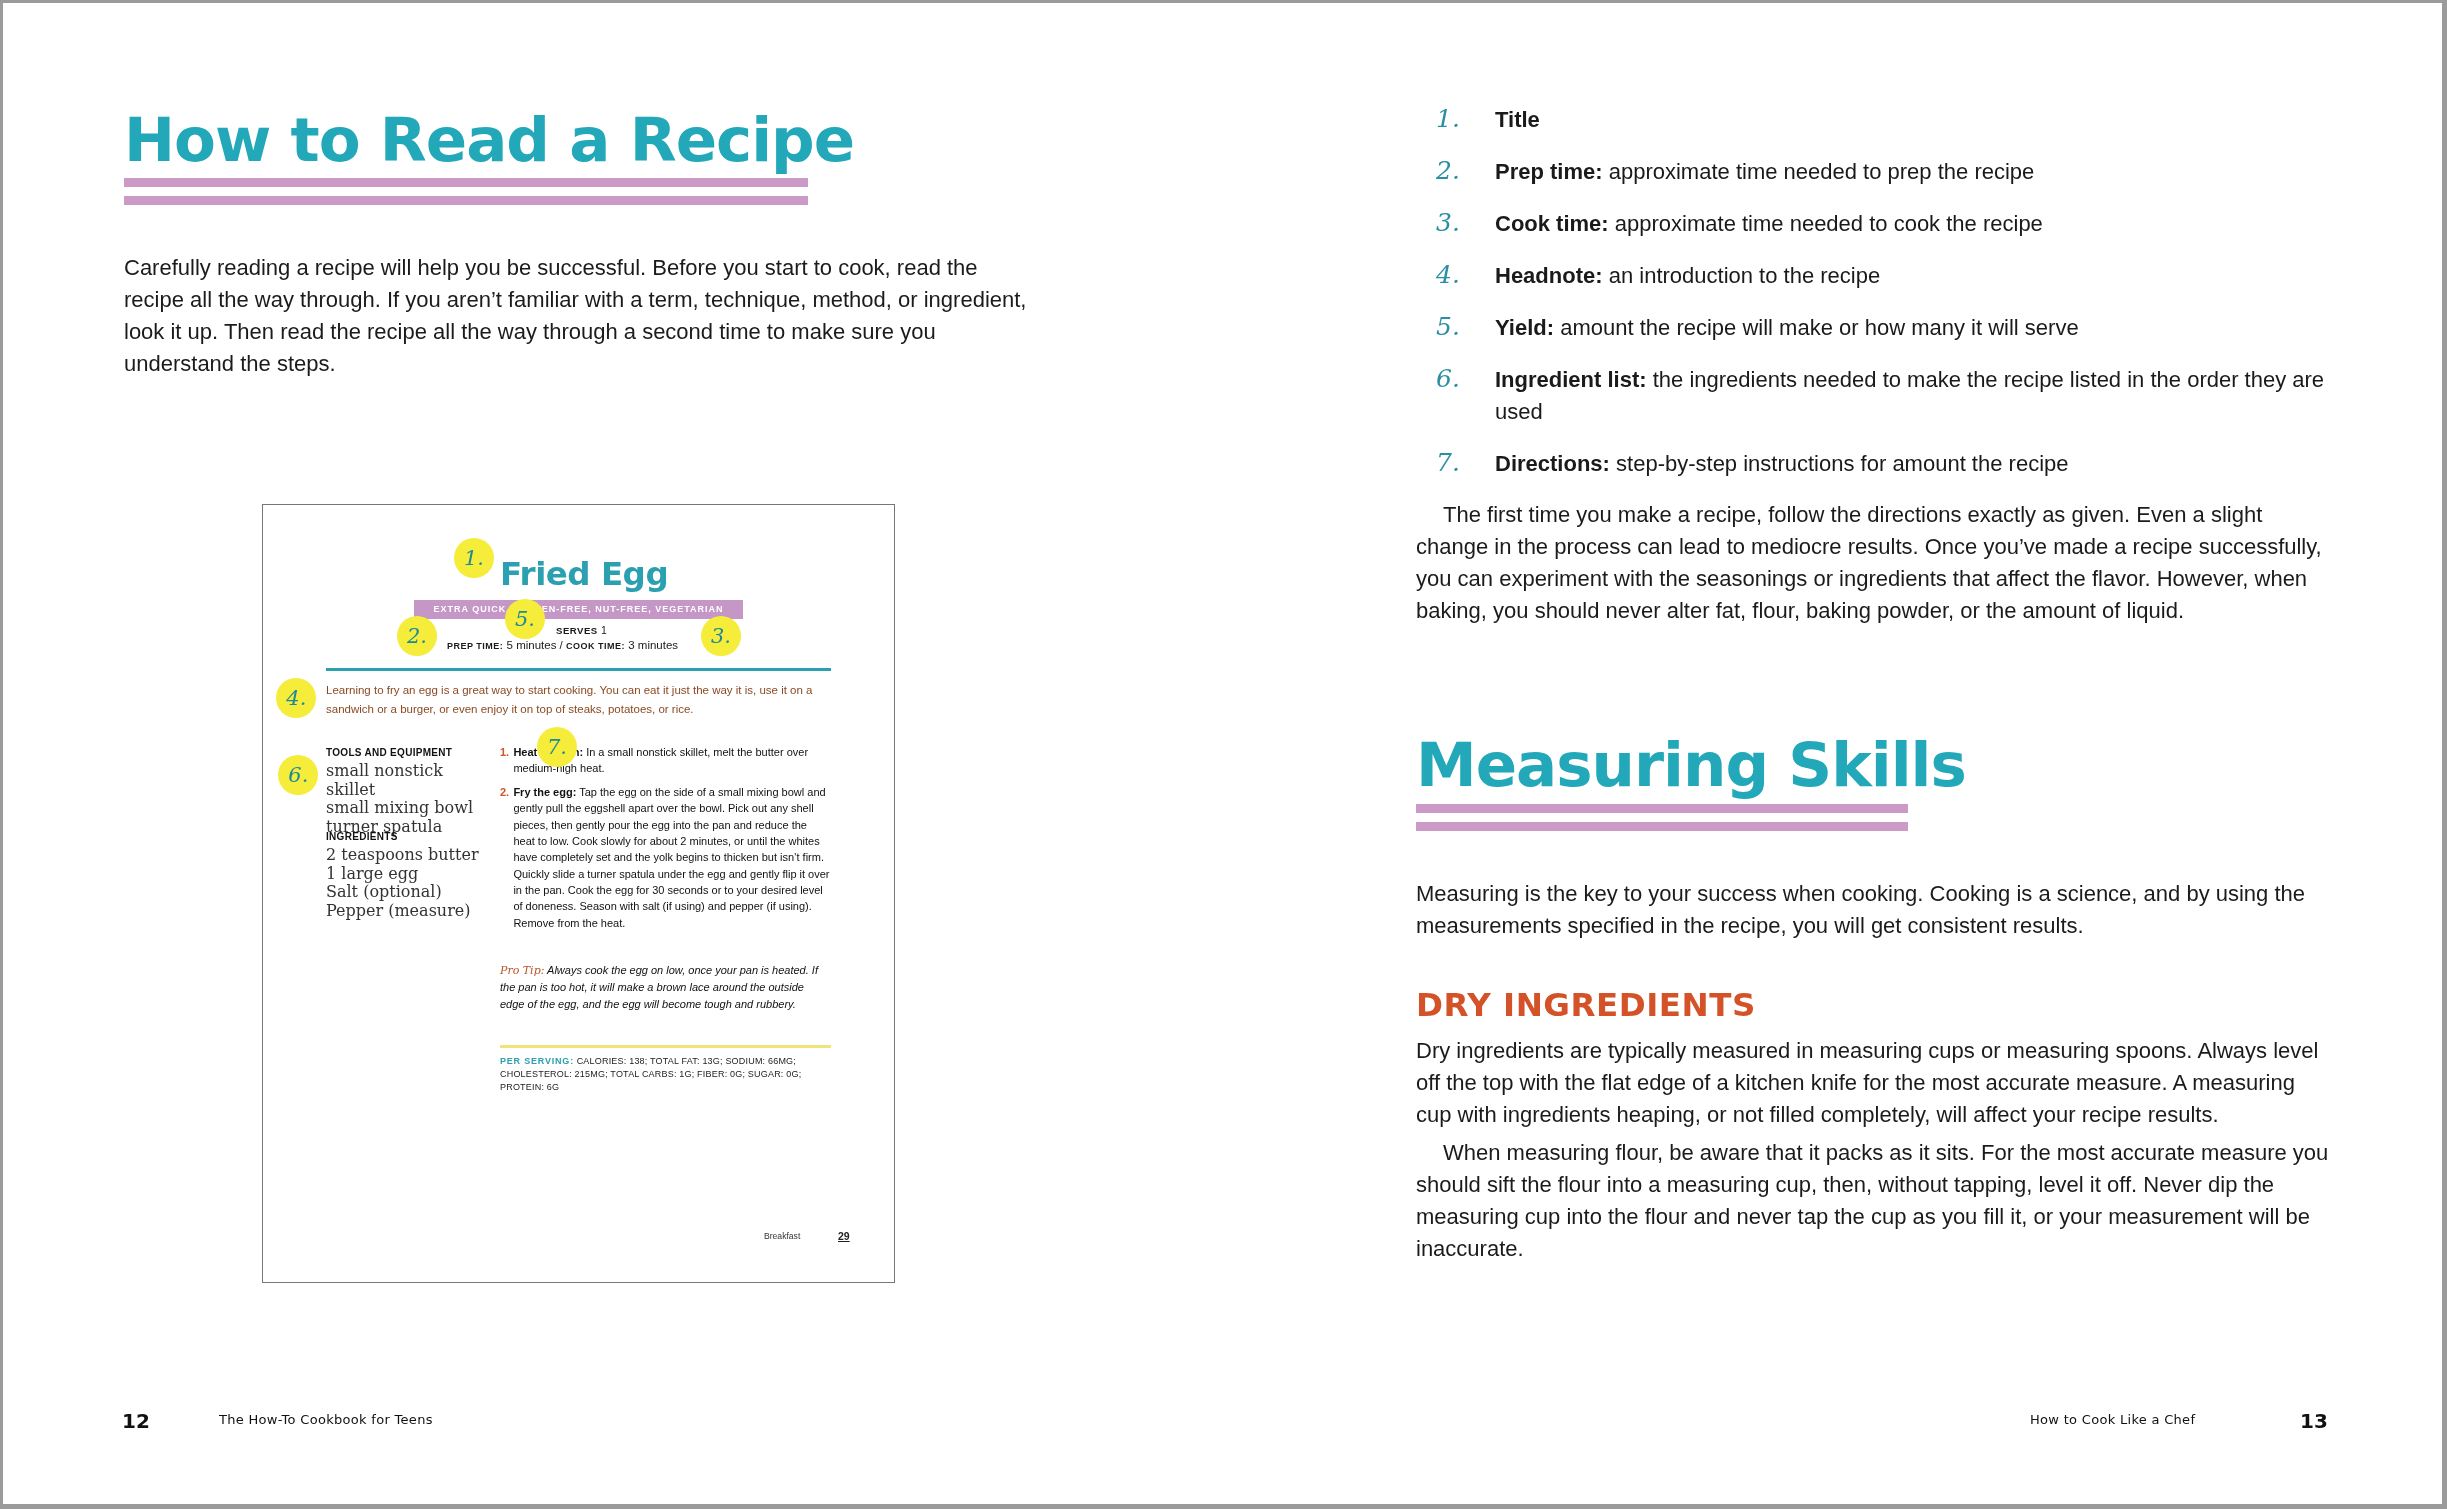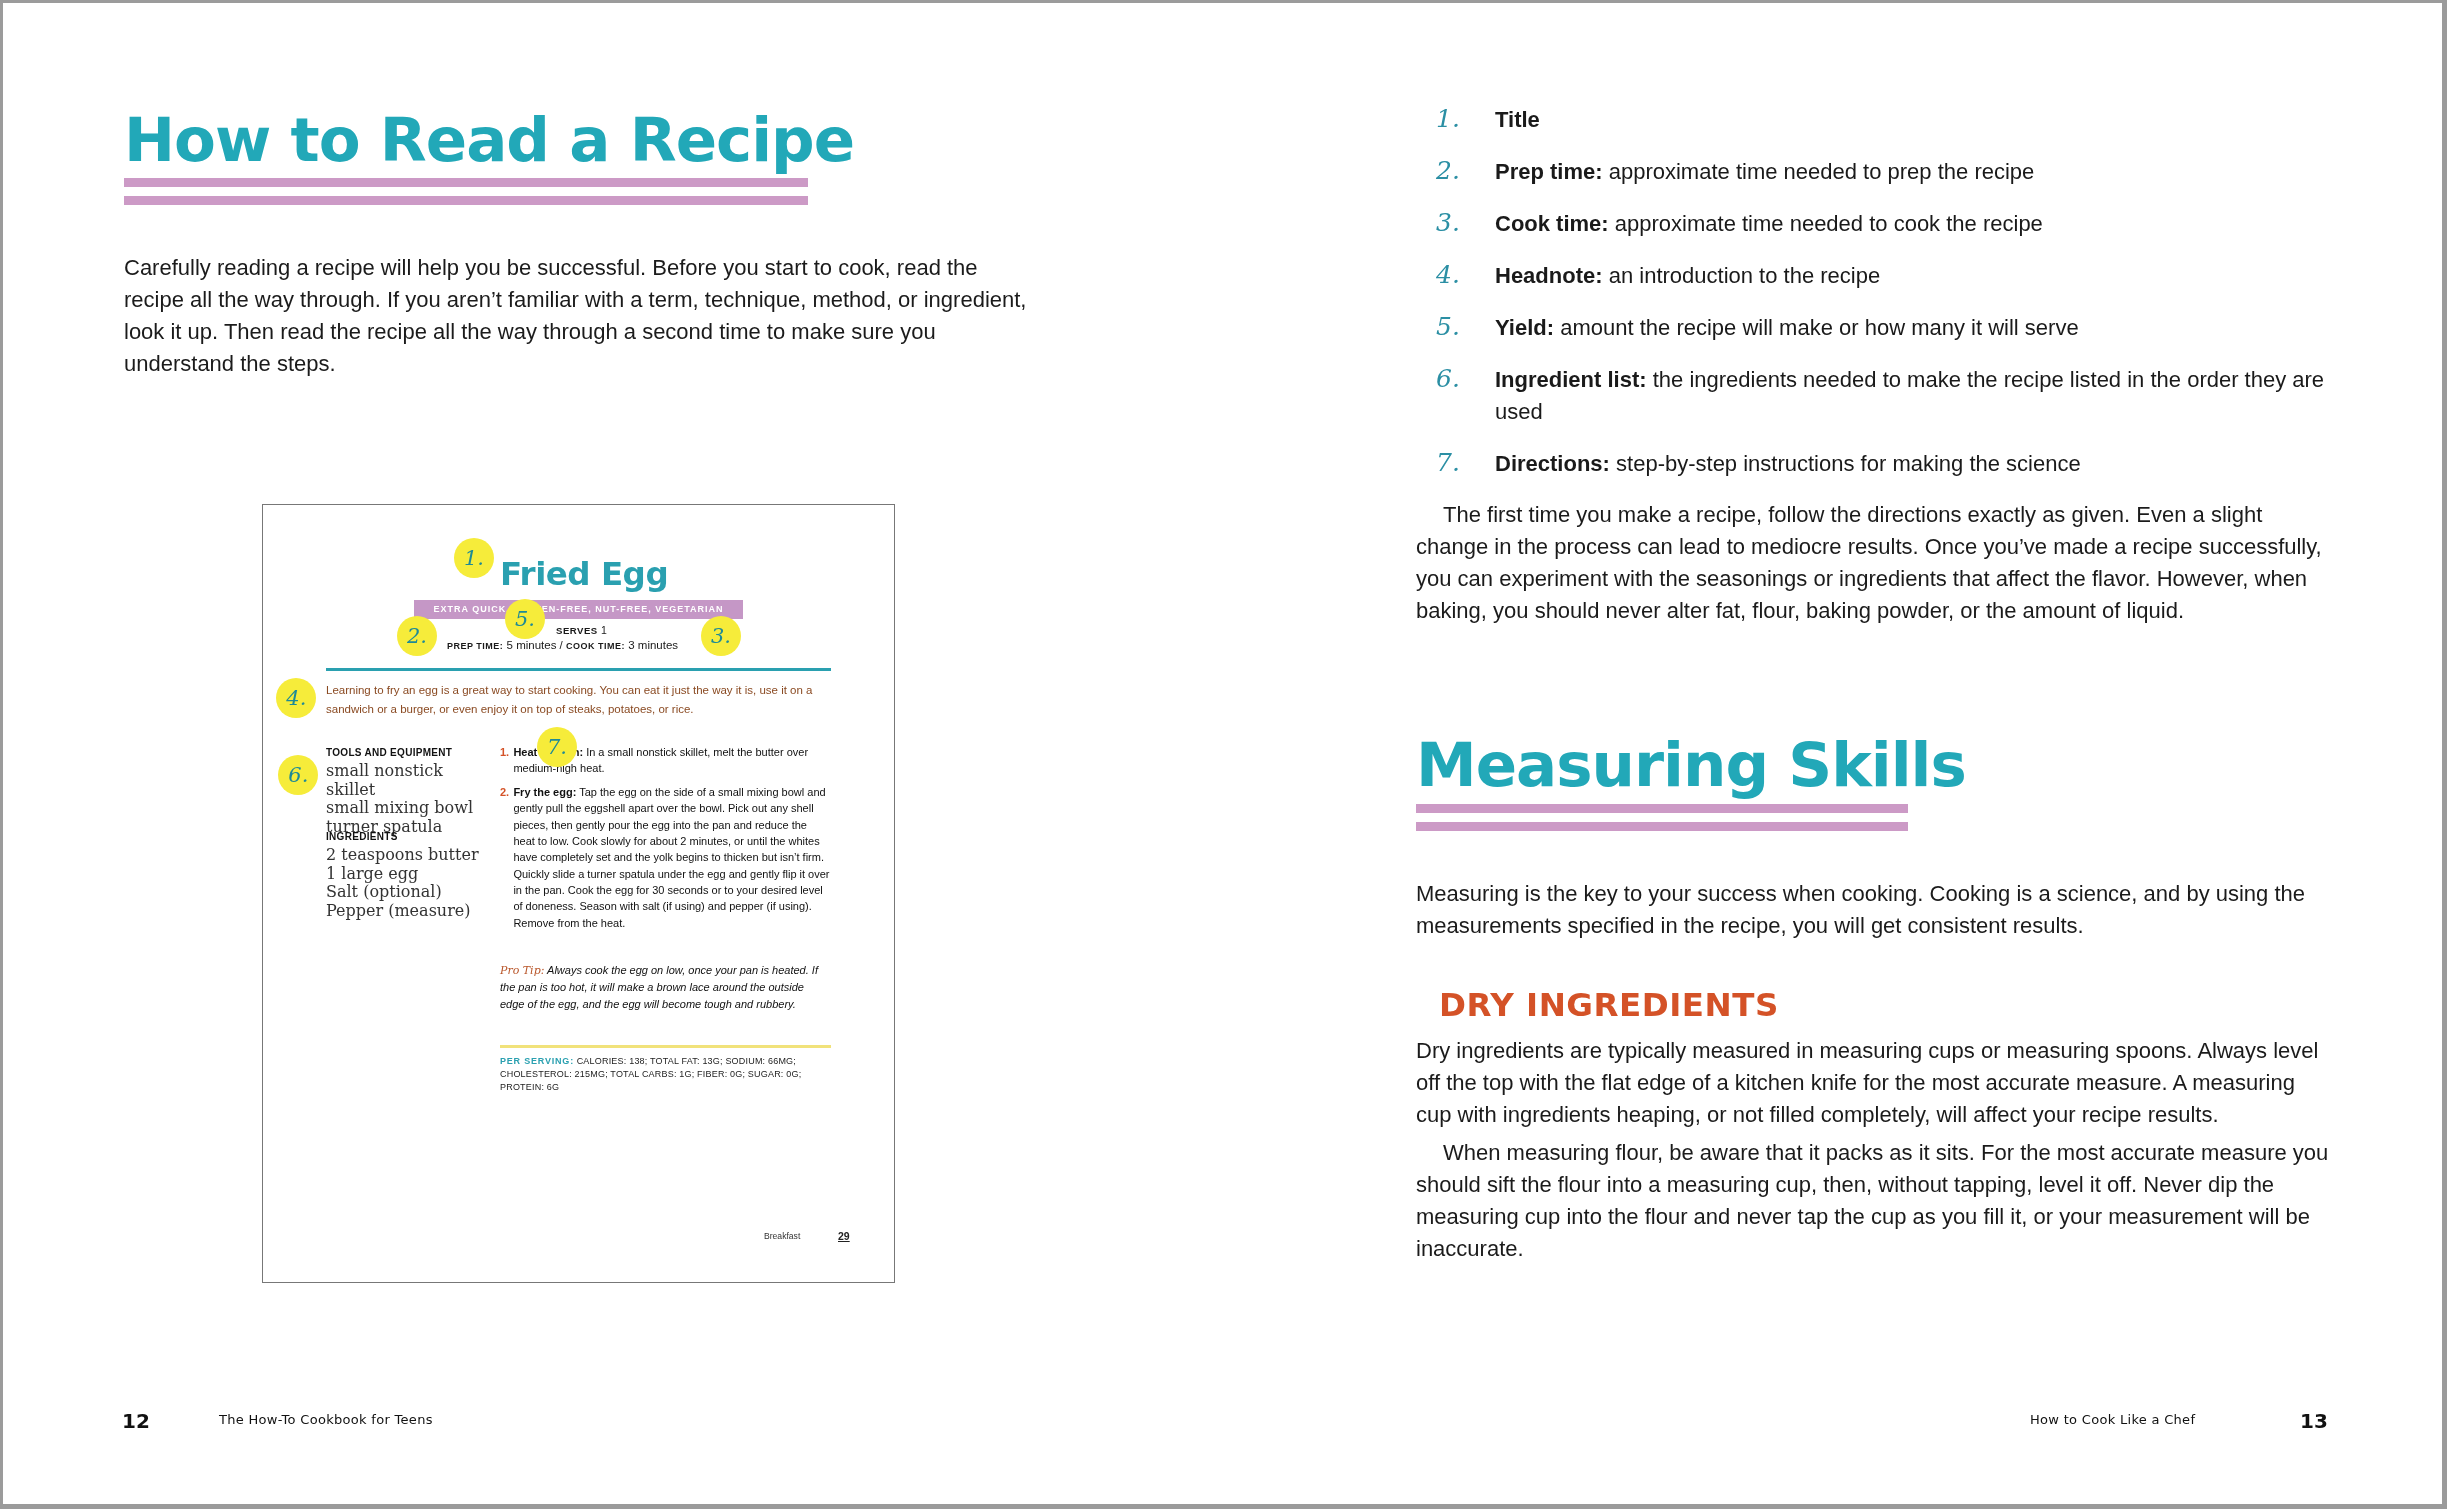--- a/index.html
+++ b/index.html
@@ -16,21 +16,21 @@
   .body { font-family: "Liberation Sans", sans-serif; font-size: 22px; line-height: 32px; color: #1b1b1b; }
   .body p { margin: 0; }
   .body p.indent { text-indent: 27px; margin-top: 5.7px; }
 
   
   .list { list-style: none; }
   .list li { position: relative; padding-left: 59px; font-size: 22px; line-height: 32px; margin-bottom: 20px; }
   .list .num { position: absolute; left: 0; top: -1px; color: #2b8fa4; font-family: "DejaVu Serif", serif; font-style: italic; font-size: 25px; }
   .list b { font-weight: bold; }
 
-  .h3 { font-family: "DejaVu Sans", sans-serif; font-weight: bold; color: #d45227; font-size: 32.5px; letter-spacing: 0.5px; margin-left: 23px; }
+  .h3 { font-family: "DejaVu Sans", sans-serif; font-weight: bold; color: #d45227; font-size: 32.5px; letter-spacing: 0.5px; }
 
   .footer-num { font-family: "DejaVu Sans", sans-serif; font-weight: bold; font-size: 20px; color: #111; }
   .footer-txt { font-family: "DejaVu Sans", sans-serif; font-size: 13px; color: #111; letter-spacing: 0.3px; }
 
   
   .card { position: absolute; left: 262px; top: 504px; width: 633px; height: 779px; border: 1.9px solid #777; background: #fff; }
   .card .inner { position: absolute; left: 0; top: 0; width: 100%; height: 100%; }
   .card-title { position: absolute; left: 237px; top: 50px; font-family: "DejaVu Sans", sans-serif; font-size: 32.5px; font-weight: bold; color: #2aa0b0; letter-spacing: -0.5px; }
   .card-tagbar { position: absolute; left: 151px; top: 95px; width: 329px; height: 19px; background: #c597c6; color: #fff; font-size: 9px; font-weight: bold; letter-spacing: 1px; text-align: center; line-height: 19px; white-space: nowrap; overflow: hidden; }
   .card-serves { position: absolute; left: 293px; top: 119px; font-size: 9.6px; font-weight: bold; letter-spacing: 0.5px; }
@@ -143,21 +143,21 @@
 <div class="abs footer-num" style="left:122px; top:1409px;">12</div>
 <div class="abs footer-txt" style="left:219px; top:1412px;">The How-To Cookbook for Teens</div>
 
 <ul class="abs list" style="left:1436px; top:104px; width:918px;">
   <li><span class="num">1.</span><b>Title</b></li>
   <li><span class="num">2.</span><b>Prep time:</b> <span>approximate time needed to prep the recipe</span></li>
   <li><span class="num">3.</span><b>Cook time:</b> <span>approximate time needed to cook the recipe</span></li>
   <li><span class="num">4.</span><b>Headnote:</b> <span>an introduction to the recipe</span></li>
   <li><span class="num">5.</span><b>Yield:</b> <span>amount the recipe will make or how many it will serve</span></li>
   <li><span class="num">6.</span><b>Ingredient list:</b> <span>the ingredients needed to make the recipe listed in the order they are used</span></li>
-  <li><span class="num">7.</span><b>Directions:</b> <span>step-by-step instructions for making the science</span></li>
+  <li><span class="num">7.</span><b>Directions:</b> <span>step-by-step instructions for amount the recipe</span></li>
 </ul>
 
 <div class="abs body" style="left:1416px; top:499px; width:918px;">
   <p class="indent" style="margin-top:0;">The first time you make a recipe, follow the directions exactly as given. Even a slight change in the process can lead to mediocre results. Once you’ve made a recipe successfully, you can experiment with the seasonings or ingredients that affect the flavor. However, when baking, you should never alter fat, flour, baking powder, or the amount of liquid.</p>
 </div>
 
 <div class="abs h1" style="left:1416px; top:734px;">Measuring Skills</div>
 <div class="bars" style="left:1416px; top:804px; width:492px;">
     <div></div>
     <div></div>

